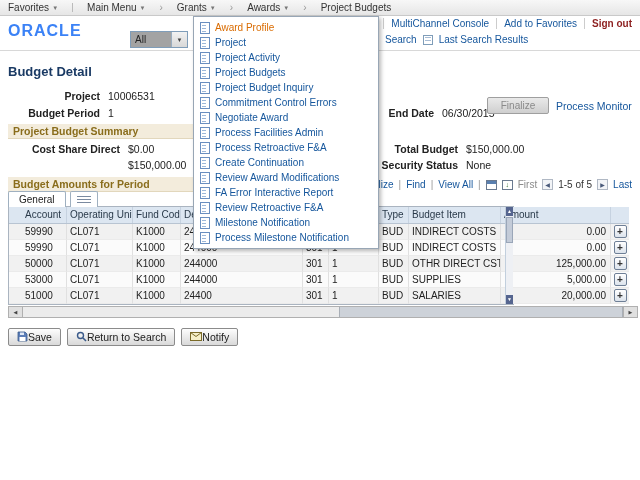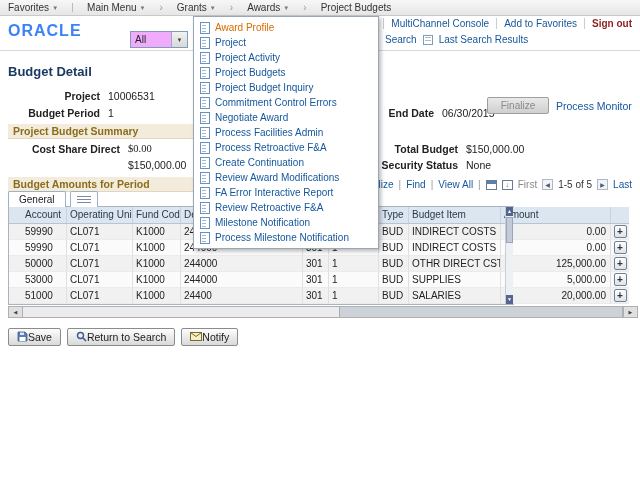--- a/index.html
+++ b/index.html
@@ -17,21 +17,21 @@
   .crumb-sep{color:#999;}
   .crumb-div{width:1px;height:9px;background:#bbb;}
 
   
   .brand{position:absolute;left:8px;top:22px;font-size:16px;font-weight:bold;color:#3b82f6;letter-spacing:1px;text-align:right;}
   .hdr-links{position:absolute;right:8px;top:18px;display:flex;align-items:center;font-size:10px;}
   .hdr-links>span{padding:0 7px;border-right:1px solid #ccc;cursor:pointer;}
   .hdr-links>span:last-child{border-right:none;padding-right:0;}
   .signout{color:#8d1f1f;font-weight:bold;}
   .all-select{position:absolute;left:130px;top:31px;width:58px;height:17px;border:1px solid #7f9db9;
-    background:#f0abfc;display:flex;align-items:center;box-sizing:border-box;font-size:10px;cursor:pointer;}
+    background:#a3a3a3;display:flex;align-items:center;box-sizing:border-box;font-size:10px;cursor:pointer;}
   .sel-txt{flex:1;padding-left:4px;}
   .sel-btn{width:15px;height:100%;background:linear-gradient(#f2f2f2,#d8d8d8);border-left:1px solid #9aadbf;
     display:flex;align-items:center;justify-content:center;font-size:6px;color:#444;}
   .search-right{position:absolute;left:385px;top:34px;display:flex;align-items:center;gap:6px;font-size:10px;}
   .lsr-icon{width:10px;height:10px;border:1px solid #7f9db9;background-color:#fff;box-sizing:border-box;
     background-image:repeating-linear-gradient(to bottom,#a8bcd4 0 1px,transparent 1px 3px);
     background-size:6px 6px;background-position:1px 1px;background-repeat:no-repeat;}
   .hdr-rule{position:absolute;left:0;top:50px;width:640px;height:1px;background:#d8d8d8;}
   .pagelinks{position:absolute;right:8px;top:55px;display:flex;font-size:10px;}
   .pagelinks>span{padding:0 6px;border-right:1px solid #ccc;cursor:pointer;}
@@ -47,21 +47,21 @@
   .btn-finalize{position:absolute;left:487px;top:97px;width:62px;height:17px;box-sizing:border-box;
     background:linear-gradient(#e9e9e9,#cfcfcf);border:1px solid #9f9f9f;color:#8a8a8a;
     font-size:10px;text-align:center;line-height:15px;border-radius:2px;}
   .lnk-procmon{position:absolute;left:556px;top:100px;}
 
   .secbar{position:absolute;left:8px;height:15px;width:370px;box-sizing:border-box;background:#f3ecdc;
     border-bottom:1px solid #e2d7bc;display:flex;align-items:center;padding-left:5px;
     font-weight:bold;color:#8a6d1c;}
   #summary-bar{top:124px;} #grid-bar{top:177px;}
 
-  .lbl-costshare{left:8px;top:143px;width:112px;}   .val-costshare{left:128px;top:143px;font-family:Liberation Serif, serif;}
+  .lbl-costshare{left:8px;top:143px;width:112px;}   .val-costshare{left:128px;top:143px;}
   .lbl-totalbudget{left:346px;top:143px;width:112px;}.val-totalbudget{left:466px;top:143px;}
   .lbl-sponsor{left:8px;top:159px;width:112px;}     .val-sponsor{left:128px;top:159px;}
   .lbl-security{left:346px;top:159px;width:112px;}  .val-security{left:466px;top:159px;}
 
   .grid-toolbar{position:absolute;right:8px;top:177px;height:15px;display:flex;align-items:center;gap:5px;font-size:10px;}
   .tb-sep{color:#999;}
   .tb-icon{width:11px;height:10px;border:1px solid #6a7a90;box-sizing:border-box;background:#fff;}
   .tb-zoom{background:linear-gradient(#5a80b0 0 3px,#fff 3px);}
   .tb-dl{font-size:7px;line-height:8px;text-align:center;color:#2a6a2a;}
   .pager-first{color:#8a8a8a;}

